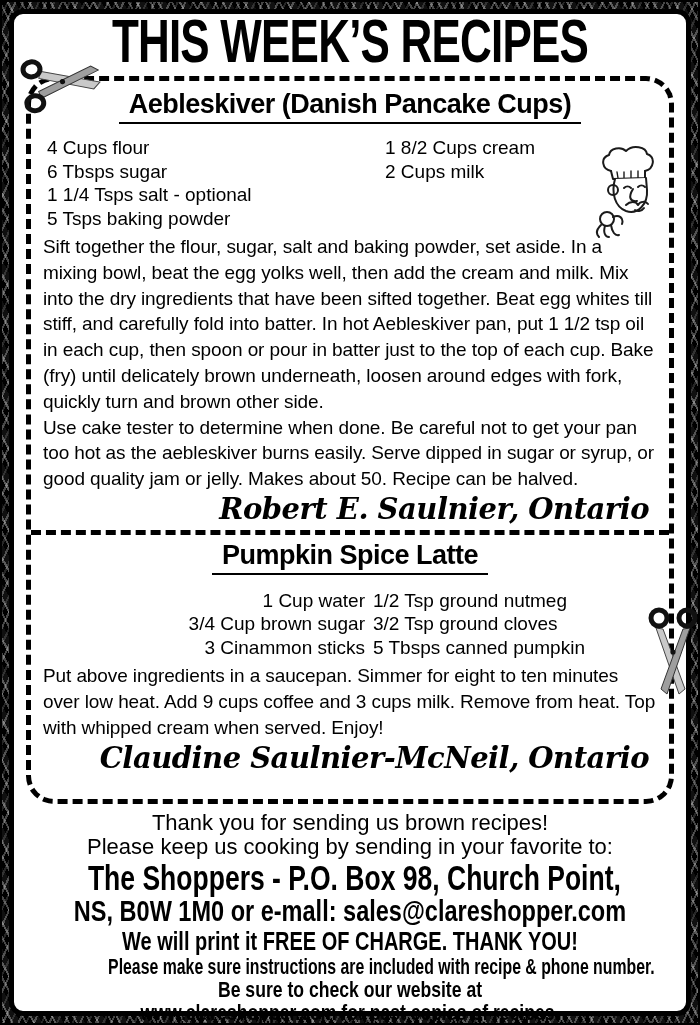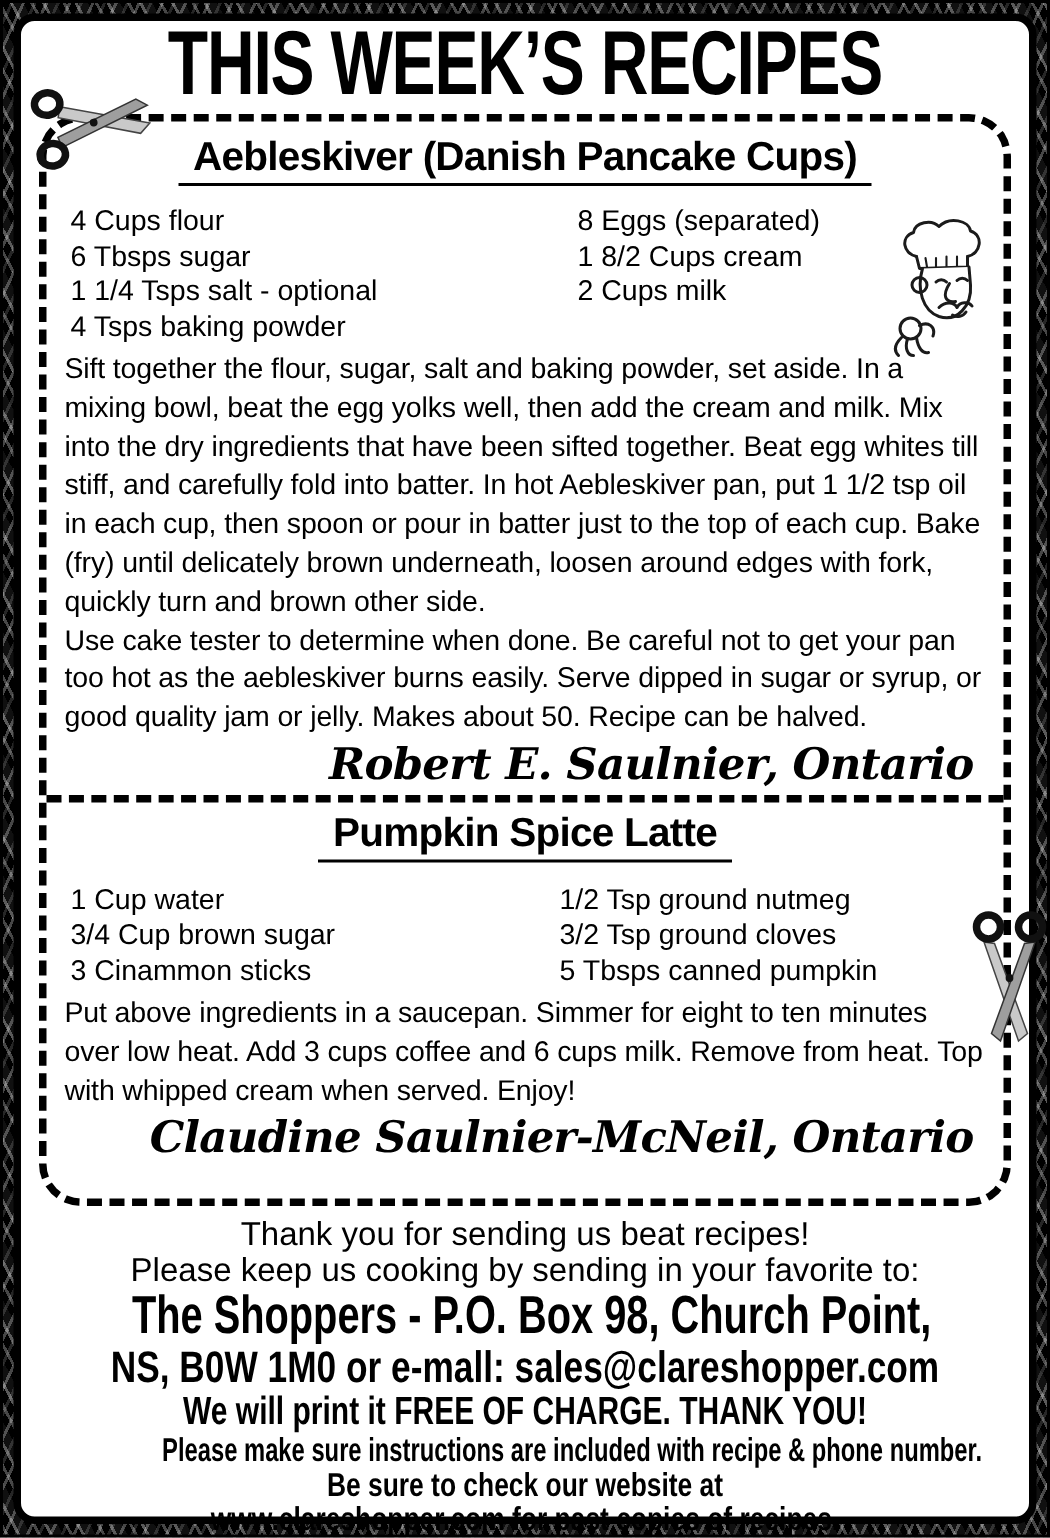--- a/index.html
+++ b/index.html
@@ -28,21 +28,21 @@
     margin:8px 12px 0; height:728px;
     border:5px dashed #000; border-radius:28px;
     padding:4px 12px 0;
   }
   h2.rtitle{ margin:4px 0 0; text-align:center; font-size:27px; line-height:30px; font-weight:bold; letter-spacing:-.5px;}
   h2.rtitle span{ display:inline-block; border-bottom:2px solid #000; padding:0 10px 3px;}
   .ingrow{ display:flex; margin:8px 0 0; }
   .ingrow ul{ list-style:none; margin:4px; padding:0; font-size:19px; line-height:23.5px; }
   .col-a{ flex:0 0 330px; padding-left:10px; }
   .col-b{ flex:1; }
-  .ingrow2 .col-a{ flex:0 0 318px; }
+  .ingrow2 .col-a{ flex:0 0 318px;text-align:right; }
   p.body{ margin:0 0 0; font-size:19px; line-height:25.8px; letter-spacing:-.1px;}
   p.body + p.body{ margin-top:0; }
   .attr{
     margin:3px 8px 0 0; text-align:right;
     font-family:"DejaVu Serif", serif; font-style:italic; font-weight:bold;
     font-size:29px; line-height:28px; letter-spacing:-.5px;
   }
   .divider{ height:0; border-top:5px dashed #000; margin:7px -12px 0; }
   .sec2 h2.rtitle{ margin-top:5px; }
   .m-top10{ margin-top:10px; }
@@ -72,24 +72,23 @@
 
     <div class="clipbox">
 
       <section>
         <h2 class="rtitle"><span>Aebleskiver (Danish Pancake Cups)</span></h2>
         <div class="ingrow">
           <ul class="col-a">
             <li>4 Cups flour</li>
             <li>6 Tbsps sugar</li>
             <li>1 1/4 Tsps salt - optional</li>
-            <li>4 Tsps baking powder</li>
+            <li>5 Tsps baking powder</li>
           </ul>
           <ul class="col-b">
-            <li>8 Eggs (separated)</li>
             <li>1 8/2 Cups cream</li>
             <li>2 Cups milk</li>
           </ul>
         </div>
         <p class="body">Sift together the flour, sugar, salt and baking powder, set aside. In a mixing bowl, beat the egg yolks well, then add the cream and milk. Mix into the dry ingredients that have been sifted together. Beat egg whites till stiff, and carefully fold into batter. In hot Aebleskiver pan, put 1 1/2 tsp oil in each cup, then spoon or pour in batter just to the top of each cup. Bake (fry) until delicately brown underneath, loosen around edges with fork, quickly turn and brown other side.</p>
         <p class="body">Use cake tester to determine when done. Be careful not to get your pan too hot as the aebleskiver burns easily. Serve dipped in sugar or syrup, or good quality jam or jelly. Makes about 50. Recipe can be halved.</p>
         <div class="attr">Robert E. Saulnier, Ontario</div>
       </section>
 
       <div class="divider"></div>
@@ -101,21 +100,21 @@
             <li>1 Cup water</li>
             <li>3/4 Cup brown sugar</li>
             <li>3 Cinammon sticks</li>
           </ul>
           <ul class="col-b">
             <li>1/2 Tsp ground nutmeg</li>
             <li>3/2 Tsp ground cloves</li>
             <li>5 Tbsps canned pumpkin</li>
           </ul>
         </div>
-        <p class="body m-top12">Put above ingredients in a saucepan. Simmer for eight to ten minutes over low heat. Add 3 cups coffee and 6 cups milk. Remove from heat. Top with whipped cream when served. Enjoy!</p>
+        <p class="body m-top12">Put above ingredients in a saucepan. Simmer for eight to ten minutes over low heat. Add 9 cups coffee and 3 cups milk. Remove from heat. Top with whipped cream when served. Enjoy!</p>
         <div class="attr">Claudine Saulnier-McNeil, Ontario</div>
       </section>
 
       <div class="chef">
         <svg width="72" height="96" viewBox="0 0 72 96">
           <g fill="none" stroke="#1b1b1b" stroke-width="2" stroke-linecap="round" stroke-linejoin="round">
             <path d="M18 26 C9 24 7 13 16 10 C17 3 28 1 33 6 C40 -1 53 2 54 9 C63 12 61 24 52 26" fill="#fff"></path>
             <path d="M18 26 L20 34 L52 33 L52 26" fill="#fff"></path>
             <path d="M24 27 L25 33 M31 27 L31 33 M38 26 L38 33 M45 26 L45 33" stroke-width="1.4"></path>
             <path d="M22 34 C18 48 22 62 33 66 C45 70 55 59 54 45 L53 33" fill="#fff"></path>
@@ -126,21 +125,21 @@
             <path d="M33 60 C37 56 43 56 45 60 C47 56 53 56 55 59"></path>
             <path d="M42 65 C45 67 49 66 51 63"></path>
             <circle cx="14" cy="74" r="7"></circle>
             <path d="M8 80 C4 84 2 88 6 92 M12 81 C10 87 12 92 16 92 M18 80 C19 87 22 91 26 90 M20 72 C26 69 31 73 29 79"></path>
           </g>
         </svg>
       </div>
     </div>
 
     <div class="footer">
-      <div class="f-line f-thanks">Thank you for sending us beat recipes!</div>
+      <div class="f-line f-thanks">Thank you for sending us brown recipes!</div>
       <div class="f-line f-thanks">Please keep us cooking by sending in your favorite to:</div>
       <div class="f-line f-addr1">The Shoppers - P.O. Box 98, Church Point,</div>
       <div class="f-line f-addr2">NS, B0W 1M0 or e-mall: sales@clareshopper.com</div>
       <div class="f-line f-free">We will print it FREE OF CHARGE. THANK YOU!</div>
       <div class="f-line f-instr">Please make sure instructions are included with recipe &amp; phone number.</div>
       <div class="f-line f-web1">Be sure to check our website at</div>
       <div class="f-line f-web2">www.clareshopper.com for past copies of recipes.</div>
     </div>
 
     <div class="scissors-top">

